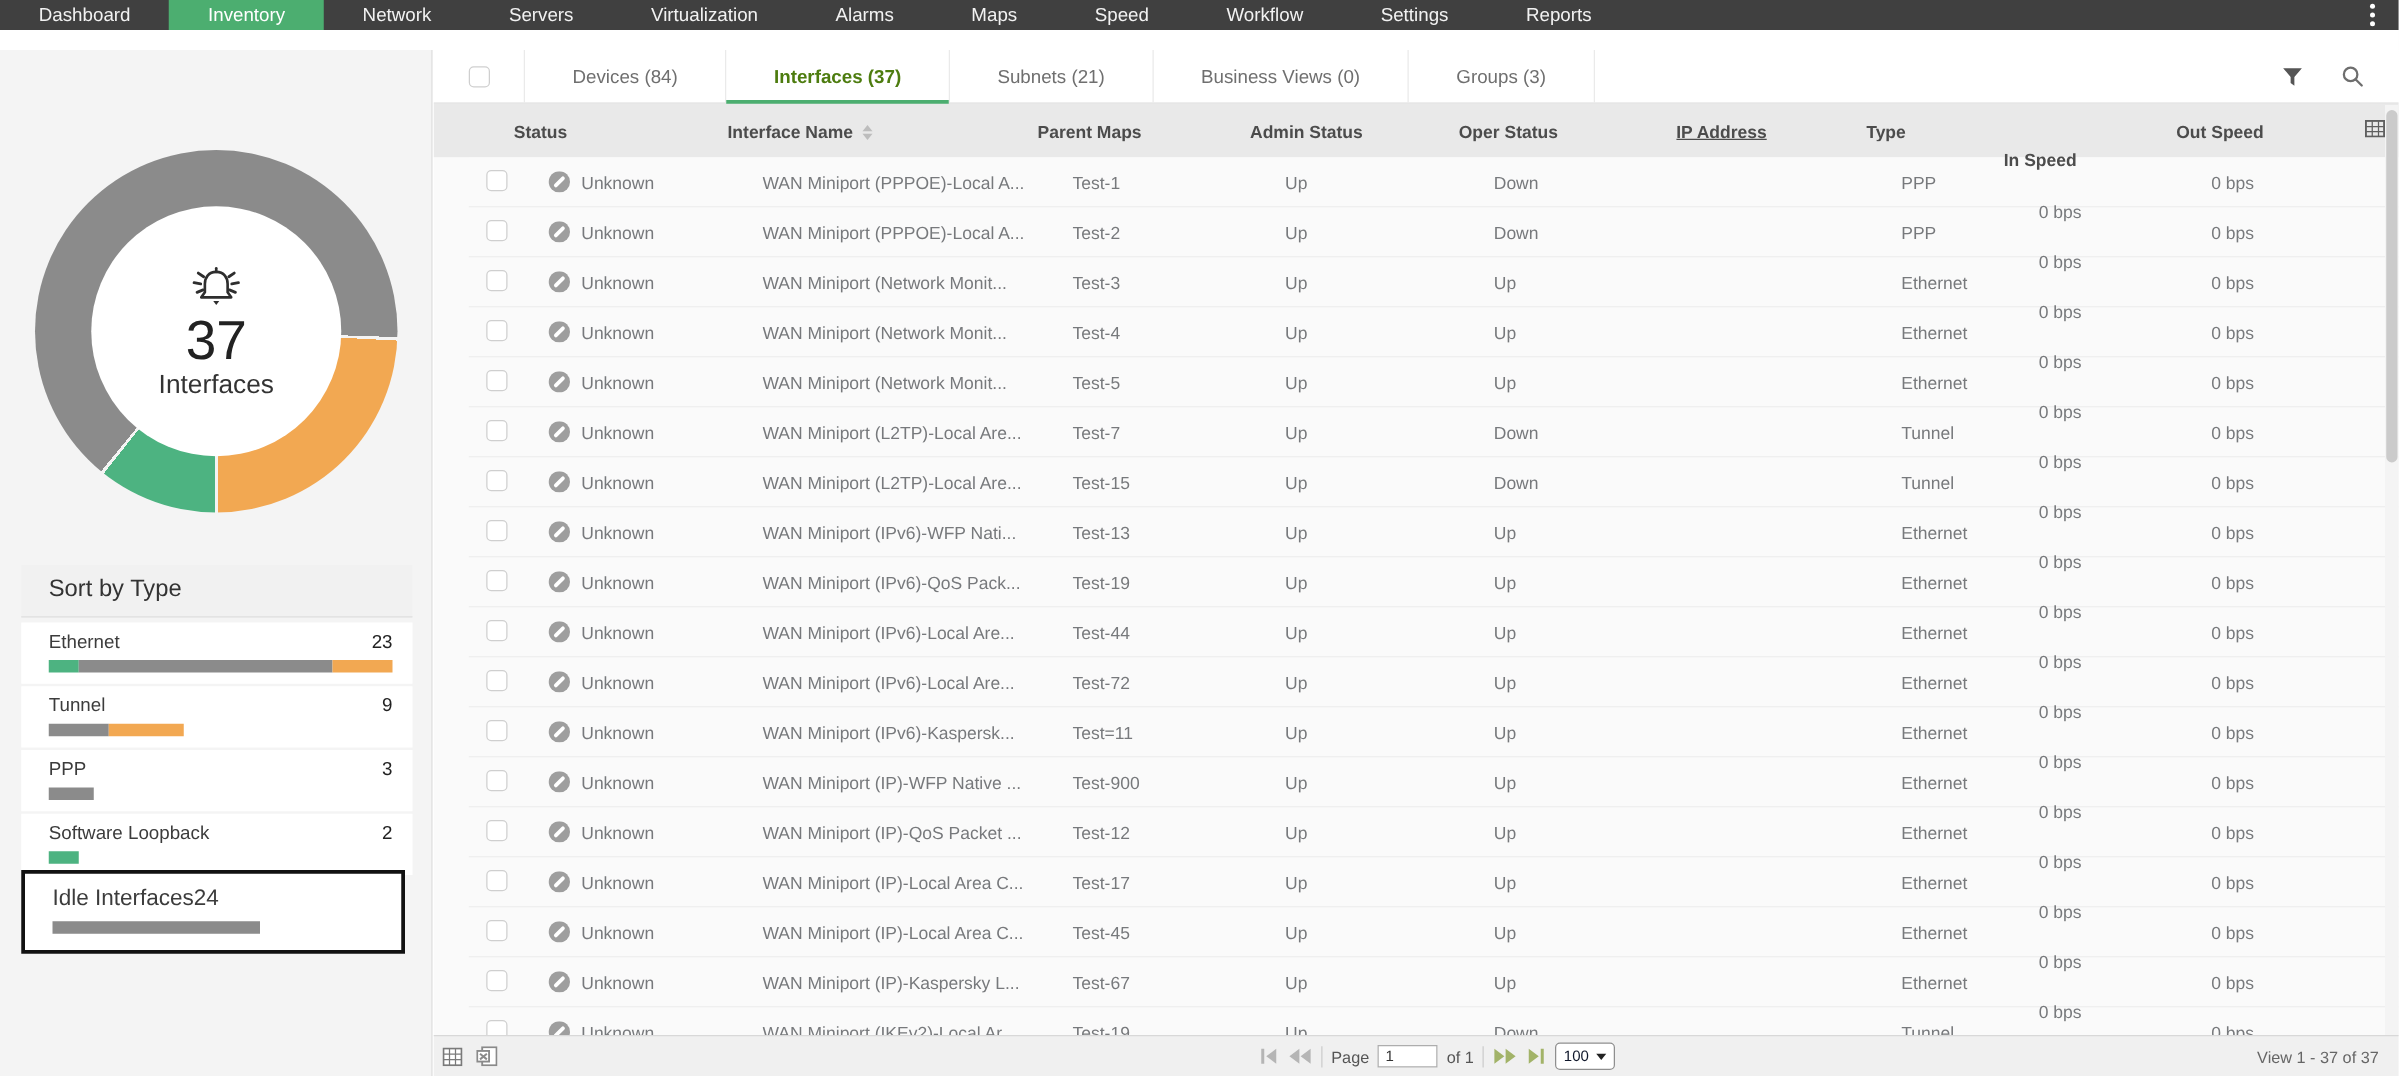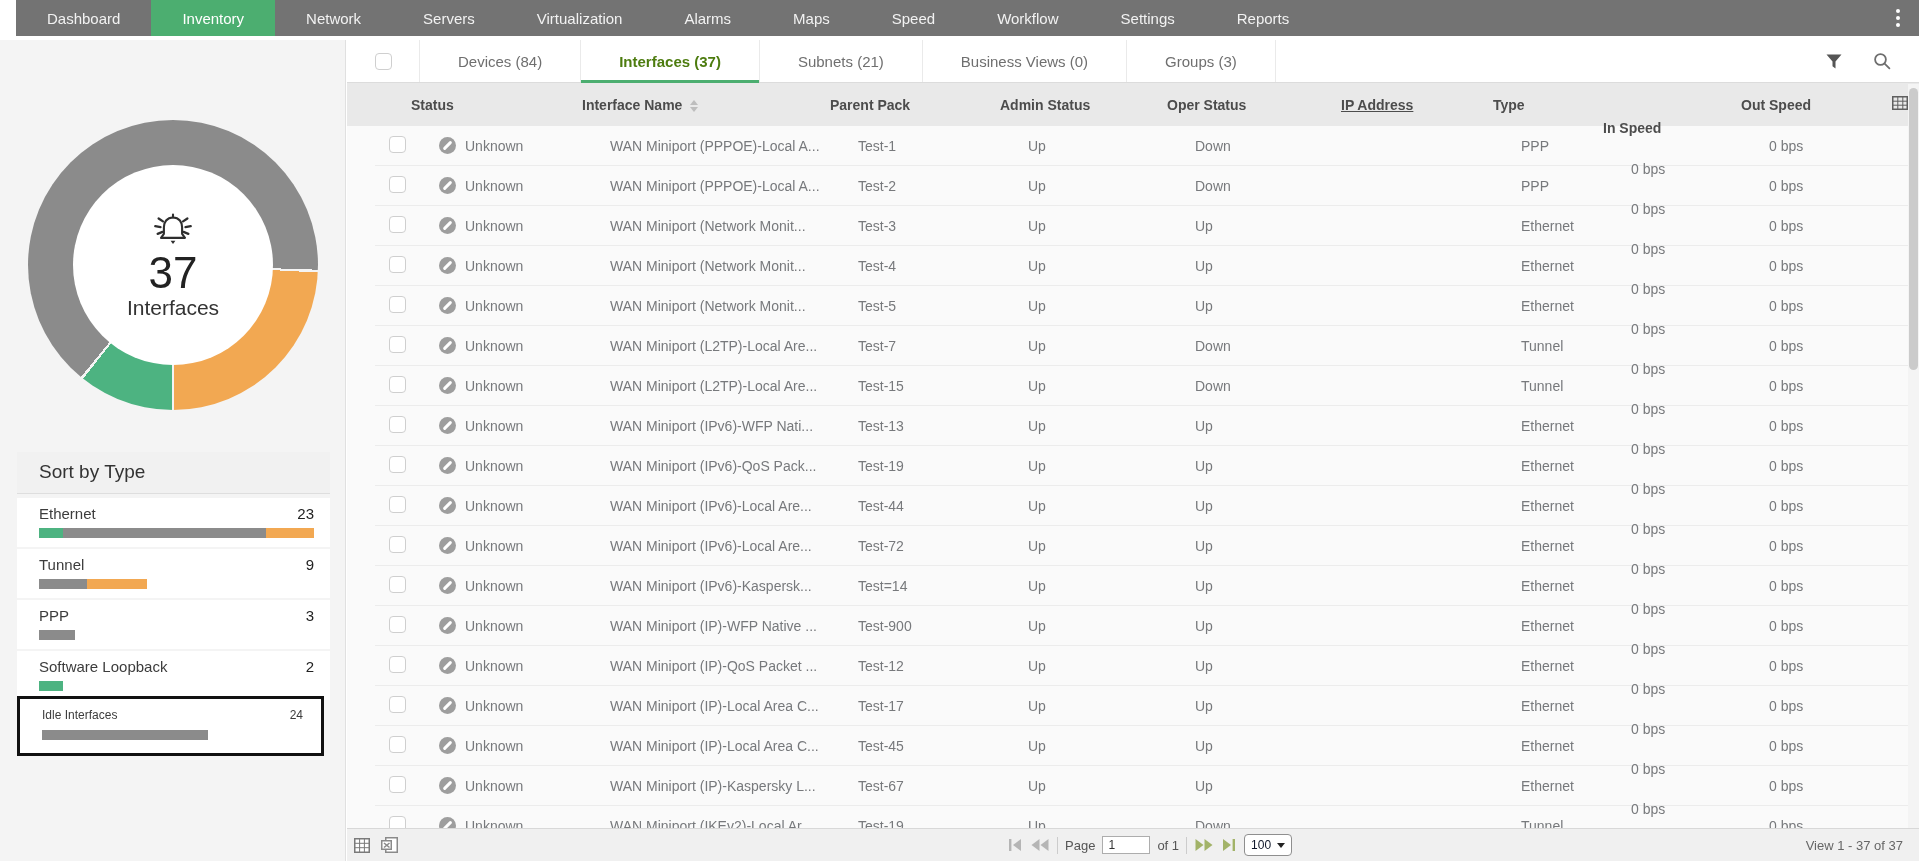--- a/index.html
+++ b/index.html
@@ -1,20 +1,20 @@
 <!DOCTYPE html>
 <html><head>
 <meta charset="utf-8">
 <style>
   html,body{margin:0;padding:0;}
   body{width:1919px;height:861px;overflow:hidden;font-family:"Liberation Sans",sans-serif;background:#fff;}
   #app{position:relative;width:1919px;height:861px;}
 
   
-  .nav{height:36px;background:#737373;display:flex;align-items:stretch;margin-left:16px;}
+  .nav{height:24px;background:#404040;display:flex;align-items:stretch;}
   .nav-item{color:#f2f2f2;font-size:15px;display:flex;align-items:center;padding:0 31px;cursor:pointer;white-space:nowrap;}
   .nav-item.active{background:#4cae70;color:#fff;}
   .nav-more{margin-left:auto;width:42px;display:flex;flex-direction:column;align-items:center;justify-content:center;gap:3px;cursor:pointer;}
   .nav-more i{width:4px;height:4px;border-radius:50%;background:#fff;display:block;}
 
   
   .sidebar{position:absolute;top:40px;left:0;width:346px;height:821px;background:#f4f4f4;border-right:1px solid #e0e0e0;box-sizing:border-box;}
   .sev-title{text-align:center;font-size:17px;color:#333;padding-top:13px;}
   .donut{position:absolute;left:28px;top:80px;width:290px;height:290px;border-radius:50%;}
   .donut-hole{position:absolute;left:45px;top:45px;width:200px;height:200px;background:#fff;border-radius:50%;display:flex;flex-direction:column;align-items:center;justify-content:center;}
@@ -23,21 +23,21 @@
 
   .type-head{position:absolute;top:412px;left:17px;width:313px;box-sizing:border-box;padding:9px 0 10px 22px;font-size:19px;color:#333;background:#f1f1f1;border-bottom:1px solid #dedede;}
   .type-list{position:absolute;top:458px;left:17px;width:313px;}
   .type-item{background:#fff;margin-bottom:2px;padding:7px 16px 9px 22px;box-sizing:border-box;cursor:pointer;}
   .type-top{display:flex;justify-content:space-between;align-items:center;font-size:15px;color:#3c3c3c;}
   .type-count{color:#222;}
   .type-bar{margin-top:6px;height:10px;display:flex;}
   .type-bar i{display:block;height:10px;}
 
   .idle-box{position:absolute;top:656px;left:17px;width:307px;box-sizing:border-box;border:3px solid #111;background:#fff;padding:9px 0 13px 0;cursor:pointer;}
-  .idle-top{display:flex;justify-content:space-between;align-items:center;font-size:12px;color:#3c3c3c;padding:0 18px 0 22px;}
+  .idle-top{display:flex;align-items:center;font-size:18px;color:#3c3c3c;padding:0 18px 0 22px;}
   .idle-bar{margin:8px 0 0 22px;height:10px;background:#8b8b8b;}
 
   
   .main{position:absolute;left:347px;top:40px;width:1572px;height:821px;background:#fff;}
   .tabbar{height:43px;border-bottom:1px solid #dcdcdc;display:flex;align-items:stretch;box-sizing:border-box;background:#fff;}
   .tab-cb{width:72px;display:flex;align-items:center;justify-content:center;border-right:1px solid #eaeaea;}
   .tab{padding:0 38px;display:flex;align-items:center;font-size:15px;color:#6f6f6f;border-right:1px solid #eaeaea;position:relative;cursor:pointer;white-space:nowrap;}
   .tab.active{color:#4d7c0f;font-weight:bold;}
   .tab.active::after{content:"";position:absolute;left:0;right:0;bottom:-1px;height:3px;background:#4cae70;}
   .tab-tools{margin-left:auto;display:flex;align-items:center;gap:30px;padding-right:28px;}
@@ -210,21 +210,21 @@
     <div class="thead">
       <div class="cell c-cb"></div>
       <div id="thead-cells" style="display:flex;align-items:center;">
           <div class="cell c-status">
             <span>Status</span>
           </div>
           <div class="cell c-name"><span>Interface Name</span><span class="sort">
               <i class="up"></i>
               <i class="dn"></i>
             </span></div>
-          <div class="cell c-parent"><span>Parent Pack</span></div>
+          <div class="cell c-parent"><span>Parent Maps</span></div>
           <div class="cell c-admin"><span>Admin Status</span></div>
           <div class="cell c-oper"><span>Oper Status</span></div>
           <div class="cell c-ip"><span>IP Address</span></div>
           <div class="cell c-type"><span>Type</span></div>
           <div class="cell c-in"><span>In Speed</span></div>
           <div class="cell c-out"><span>Out Speed</span></div>
         </div>
       <div class="cell c-gear">
         <span>
           <svg width="16" height="14" viewBox="0 0 16 14">
@@ -415,21 +415,21 @@
           <div class="cell c-out">0 bps</div>
           <div class="cell c-gear"></div>
         </div>
         <div class="trow">
           <div class="cell c-cb"><span class="cb"></span></div>
           <div class="cell c-status">
             <span class="st"></span>
             <span>Unknown</span>
           </div>
           <div class="cell c-name">WAN Miniport (IPv6)-Kaspersk...</div>
-          <div class="cell c-parent">Test=14</div>
+          <div class="cell c-parent">Test=11</div>
           <div class="cell c-admin">Up</div>
           <div class="cell c-oper">Up</div>
           <div class="cell c-ip"></div>
           <div class="cell c-type">Ethernet</div>
           <div class="cell c-in">0 bps</div>
           <div class="cell c-out">0 bps</div>
           <div class="cell c-gear"></div>
         </div>
         <div class="trow">
           <div class="cell c-cb"><span class="cb"></span></div>

